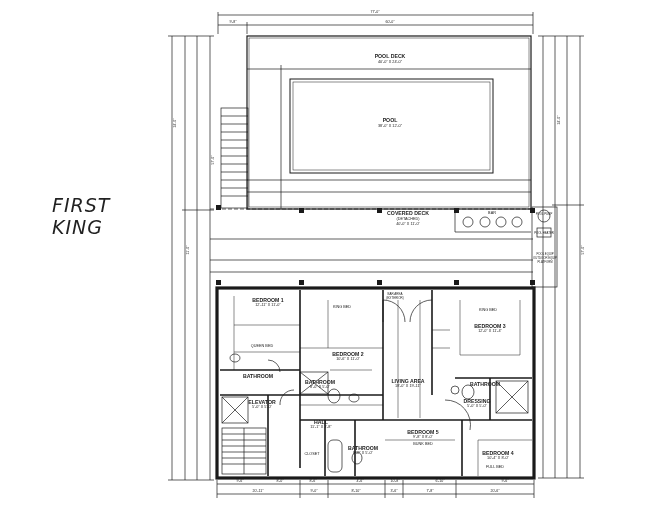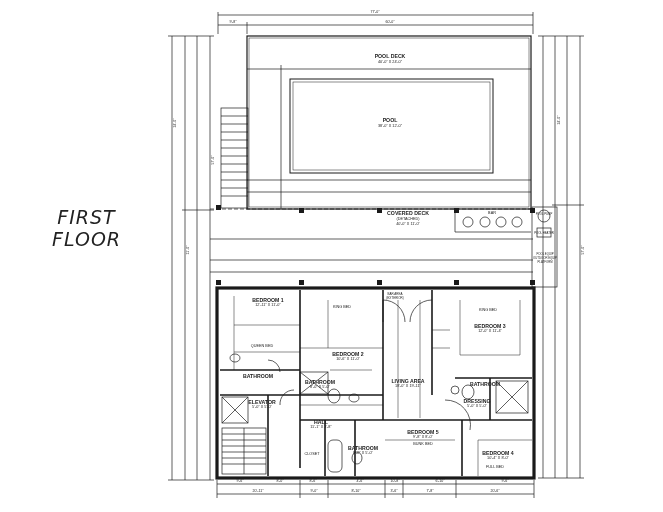--- a/index.html
+++ b/index.html
@@ -7,23 +7,23 @@
   #plan{position:absolute;left:0;top:0;width:663px;height:512px;}
   .hand{position:absolute;font-family:"DejaVu Sans",sans-serif;font-size:19px;letter-spacing:1px;color:#222;line-height:22px;font-style:italic;}
   svg text{font-family:"Liberation Sans",sans-serif;fill:#222;}
   .lbl{font-size:5.2px;font-weight:bold;text-anchor:middle;}
   .sub{font-size:3.8px;text-anchor:middle;}
   .dim{font-size:3.6px;text-anchor:middle;}
 </style>
 </head>
 <body>
 
-<div class="hand" style="left:52px;top:206px;text-align:center;">
+<div class="hand" style="left:52px;top:194px;">
   <div>FIRST</div>
-  <div>FLOOR</div>
+  <div>KING</div>
 </div>
 
 <svg id="plan" viewBox="0 0 663 512" xmlns="http://www.w3.org/2000/svg">
   <g stroke="#1a1a1a" fill="none" stroke-width="0.7">
 
     <g>
       <line x1="218" y1="15" x2="533" y2="15"></line>
       <line x1="218" y1="12" x2="218" y2="34"></line>
       <line x1="533" y1="12" x2="533" y2="34"></line>
       <line x1="218" y1="25" x2="533" y2="25"></line>

